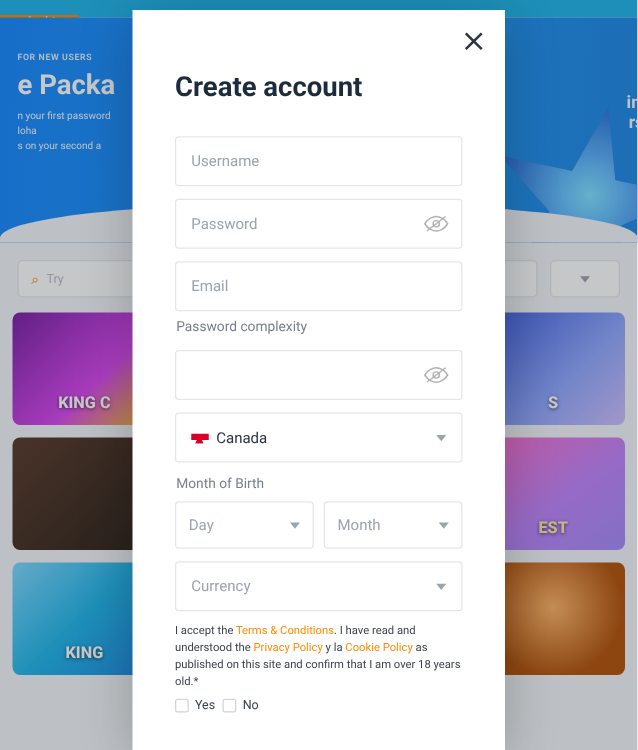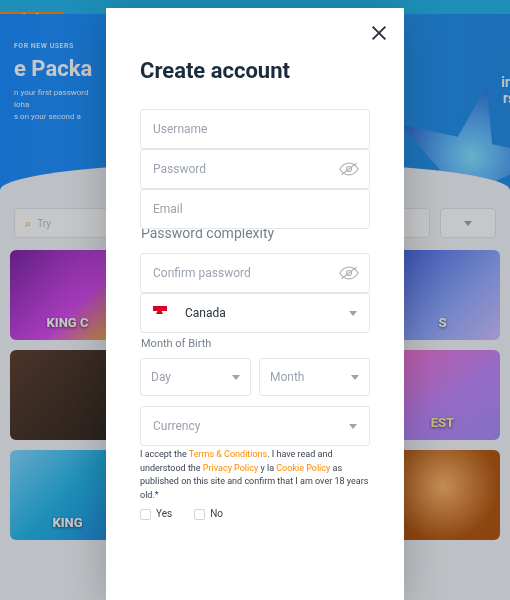--- a/index.html
+++ b/index.html
@@ -26,38 +26,38 @@
 .t5{background:linear-gradient(135deg,#80d8ff,#1fb4e8 50%,#1e88e5)}
 .t6{background:linear-gradient(145deg,#ff6bcb,#c084fc 55%,#a78bfa);color:#ffe8a3}
 .t7{background:linear-gradient(135deg,#ea580c,#facc15 60%,#fb923c)}
 .t8{background:radial-gradient(circle at 50% 40%,#ffb366,#b45309 70%)}
 .overlay{position:absolute;inset:0;background:rgba(25,30,40,.25);display:flex;align-items:flex-start;justify-content:center;padding-top:8px}
 .modal{width:298px;background:#fff;height:100%;padding:28px 34px 14px;position:relative;box-shadow:0 6px 40px rgba(0,0,0,.22);overflow:hidden}
 .close{position:absolute;top:16px;right:16px;width:18px;height:18px;cursor:pointer}
 .close::before,.close::after{content:"";position:absolute;left:8px;top:0;width:2px;height:18px;background:#2a3340}
 .close::before{transform:rotate(45deg)}.close::after{transform:rotate(-45deg)}
 h1{font-size:22px;font-weight:700;color:#1d2c3d;margin:22px 0 26px}
-.field{width:100%;height:40px;border:1px solid #e3e6ea;border-radius:3px;padding:0 12px;font-size:12px;color:#2a3340;margin-bottom:0;display:flex;align-items:center;position:relative;background:#fff}
+.field{width:100%;height:40px;border:1px solid #e3e6ea;border-radius:3px;padding:0 12px;font-size:12px;color:#2a3340;margin-bottom:10px;display:flex;align-items:center;position:relative;background:#fff}
 .field input{border:none;outline:none;width:100%;font-size:12px;color:#2a3340;background:transparent}
 .field input::placeholder{color:#9aa3af}
 .sel{color:#9aa3af;justify-content:space-between}
 .sel.filled{color:#2a3340}
 .eye{position:absolute;right:10px;top:50%;transform:translateY(-50%);width:20px;height:14px;opacity:.45}
 .eye svg{width:100%;height:100%}
-.hint{font-size:14px;color:#76808d;margin:-4px 0 12px 1px}
+.hint{font-size:11px;color:#76808d;margin:-4px 0 12px 1px}
 .lbl{font-size:11px;color:#76808d;margin:4px 0 8px 1px}
-.flag{display:inline-flex;align-items:flex-start;gap:18px}
+.flag{display:inline-flex;align-items:flex-end;gap:6px}
 .flag-ic{width:14px;height:10px;background:linear-gradient(#d80027 0 50%,#fff 50% 100%);position:relative;display:inline-block}
 .flag-ic::after{content:"";position:absolute;left:3px;top:1px;width:7px;height:7px;background:#d80027;clip-path:polygon(50% 0,100% 100%,0 100%)}
 .caret{width:0;height:0;border-left:4px solid transparent;border-right:4px solid transparent;border-top:5px solid #9aa3af}
 .dob-row{display:flex;gap:8px;margin-bottom:10px}
 .dob-row .field{margin-bottom:0;flex:1;padding:0 10px;height:38px}
 .terms{font-size:9px;color:#3a4350;line-height:1.5;margin-top:2px}
 .terms a{color:#ff8a00;text-decoration:none;font-weight:400}
-.radios{display:flex;gap:22px;margin-top:6px;font-size:10px;color:#3a4350;align-items:flex-end}
+.radios{display:flex;gap:6px;margin-top:6px;font-size:10px;color:#3a4350;align-items:flex-end}
 .rb{width:11px;height:11px;border:1px solid #cfd5dc;border-radius:2px;display:inline-block;margin-right:5px;vertical-align:middle}
 </style>
 </head>
 <body>
 
 <div class="topbar"></div>
 <div class="dlbtn">ownload App</div>
 
 <div class="banner">
   <div class="banner-tag">FOR NEW USERS</div>
@@ -123,21 +123,20 @@
             <circle cx="12" cy="8" r="3" fill="none" stroke="#555" stroke-width="1.4"></circle>
             <line x1="3" y1="15" x2="21" y2="1" stroke="#555" stroke-width="1.4"></line>
           </svg></span>
     </div>
     <div class="field">
       <input placeholder="Email" style="">
     </div>
     <div class="hint">Password complexity</div>
 
     <div class="field">
-      <input type="password" placeholder="Confirm password" style="">
       <span class="eye"><svg viewBox="0 0 24 16">
             <path fill="none" stroke="#555" stroke-width="1.4" d="M1 8c3-5 8-7 11-7s8 2 11 7c-3 5-8 7-11 7S4 13 1 8z"></path>
             <circle cx="12" cy="8" r="3" fill="none" stroke="#555" stroke-width="1.4"></circle>
             <line x1="3" y1="15" x2="21" y2="1" stroke="#555" stroke-width="1.4"></line>
           </svg></span>
     </div>
 
     <div class="field sel filled">
       <span class="flag">
         <span class="flag-ic"></span>

